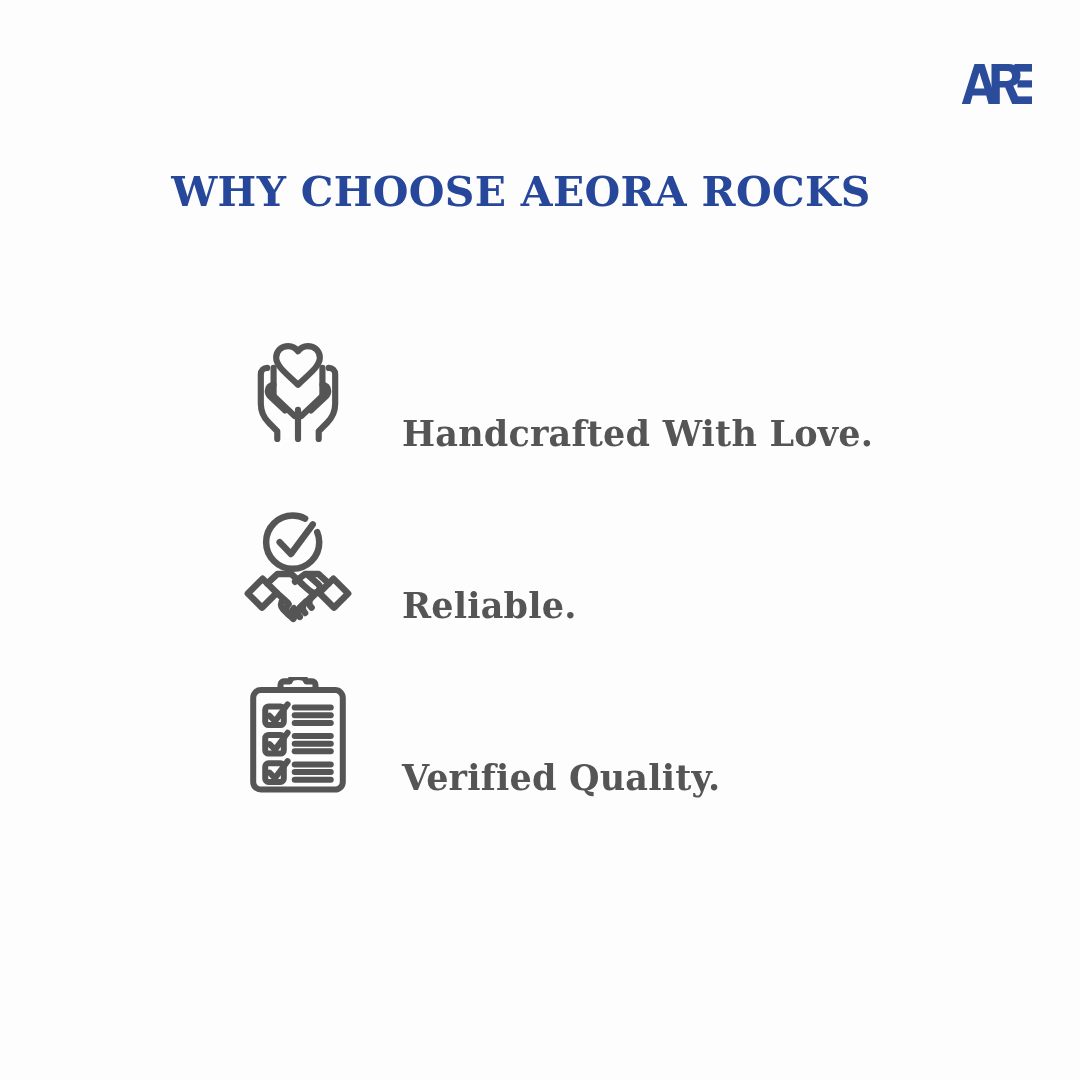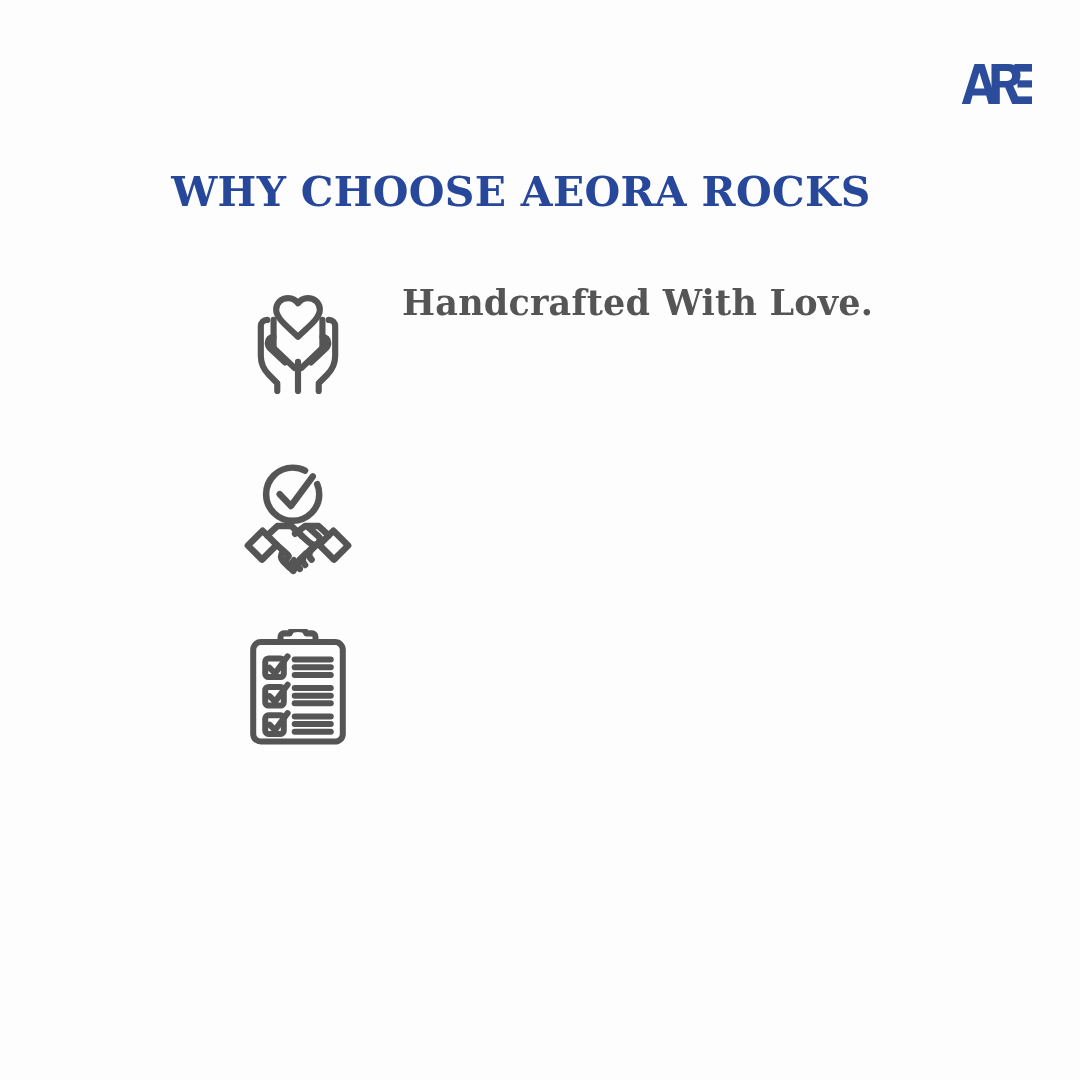--- a/index.html
+++ b/index.html
@@ -39,21 +39,21 @@
   }
 
   
   .features {
     position:absolute;
     top:282px; left:236px;
     width:700px;
   }
   .feature-row {
     display:flex;
-    align-items:flex-start;
+    align-items:flex-end;
     height:172px;
   }
   .feature-icon {
     flex:0 0 124px;
     width:124px; height:124px;
     display:flex;
     align-items:center;
     justify-content:center;
   }
   .feature-icon svg {
@@ -163,20 +163,21 @@
 
           <path d="M37.5 80 C35 82.5 35 86 37.5 88.5 L42.5 93.5"></path>
           <path d="M42 84 C39.5 86.5 39.5 90 42 92.5 L46 96.5"></path>
           <path d="M46.5 87.5 C44.2 89.8 44.2 93 46.5 95.2"></path>
 
           <path d="M68 72.2 L61.5 78.5 C59 81 59 84.5 61.5 87"></path>
           <path d="M62 77 L56 83 C53.5 85.5 53.5 89 56 91.5"></path>
           <path d="M56.5 82 L51.5 87 C49.2 89.3 49.2 92.5 51.5 94.8"></path>
         </svg>
       </div>
+      <div class="feature-label">Reliable.</div>
     </div>
 
     <div class="feature-row row-2">
       <div class="feature-icon">
         <svg viewBox="0 0 92 108" xmlns="http://www.w3.org/2000/svg" aria-hidden="true">
 
           <rect x="5" y="12" width="82" height="91" rx="7"></rect>
 
           <path d="M30 12 L30 7 C30 5.3 31.3 4 33 4 L38.5 4
                    C39 1.5 41.5 0 46 0 C50.5 0 53 1.5 53.5 4 L59 4
@@ -194,17 +195,18 @@
           <line x1="43" y1="61" x2="76" y2="61"></line>
           <line x1="43" y1="68" x2="76" y2="68"></line>
 
           <rect x="16" y="79" width="17" height="17" rx="3"></rect>
           <path d="M20 87.5 L25 92.5 L36.5 77"></path>
           <line x1="43" y1="80" x2="76" y2="80"></line>
           <line x1="43" y1="87" x2="76" y2="87"></line>
           <line x1="43" y1="94" x2="76" y2="94"></line>
         </svg>
       </div>
+      <div class="feature-label">Verified Quality.</div>
     </div>
 
 
   </div>
 </div>
 
 </body></html>

